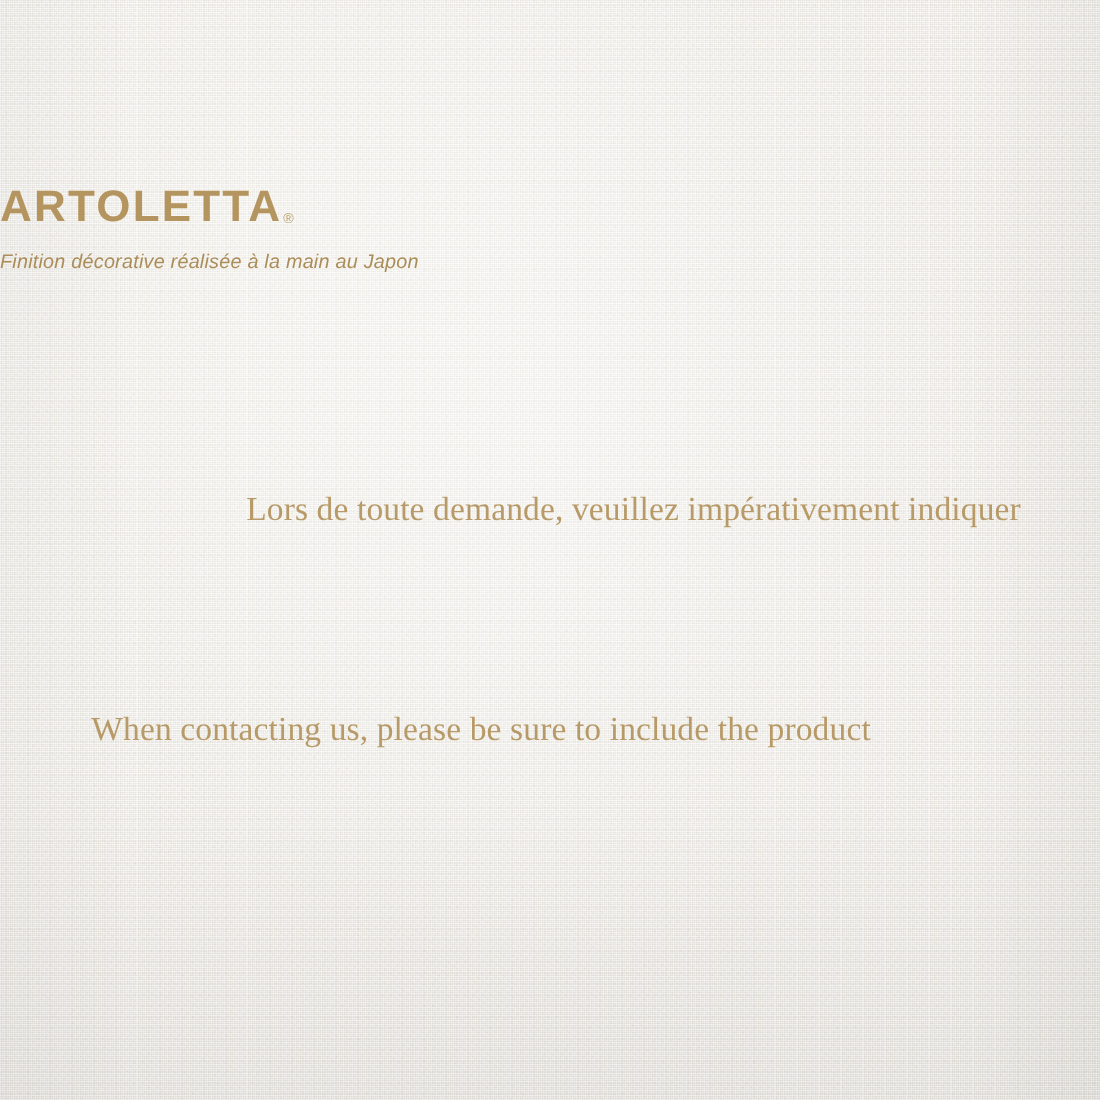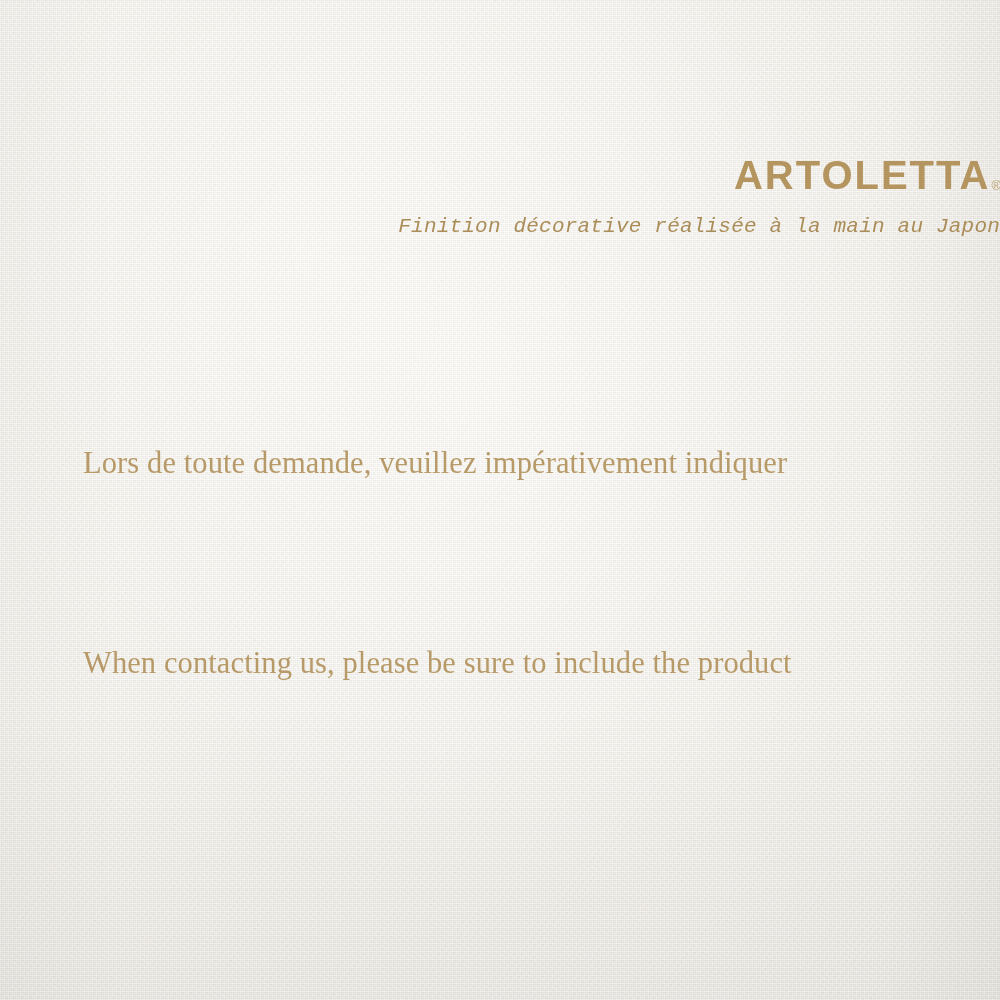--- a/index.html
+++ b/index.html
@@ -44,24 +44,24 @@
   .content {
     position: relative;
     z-index: 2;
     width: 100%;
     height: 100%;
   }
 
   
   .brand-block {
     position: absolute;
-    top: 155px;
+    top: 168px;
     left: 0;
     width: 100%;
-    text-align: right;
+    text-align: left;
   }
   .brand-title-row {
     display: inline-block;
     white-space: nowrap;
   }
   .brand-title {
     display: inline-block;
     font-family: "Liberation Sans", sans-serif;
     font-weight: bold;
     font-size: 40px;
@@ -74,39 +74,39 @@
     font-family: "Liberation Sans", sans-serif;
     font-size: 13px;
     color: #bda373;
     vertical-align: bottom;
     position: relative;
     top: -2px;
     left: 1px;
   }
   .brand-tagline {
     margin-top: 20px;
-    font-family: Liberation Mono, monospace;
+    font-family: Liberation Sans, sans-serif;
     font-style: italic;
-    font-size: 21px;
+    font-size: 18px;
     letter-spacing: 0.2px;
     color: #ab8d59;
   }
 
   
   .paragraph {
     position: absolute;
     left: 83px;
     width: 845px;
     color: #b79a68;
     font-family: "Liberation Serif", serif;
     font-size: 30.5px;
     line-height: 53px;
     letter-spacing: 0.1px;
   }
-  .paragraph.fr { top: 437px; }
+  .paragraph.fr { top: 437px; text-align: right; }
   .paragraph.en { top: 637px; }
   .paragraph .line { display: block; white-space: nowrap; }
 </style>
 </head>
 <body>
 
 <div class="page">
   <div class="content">
 
     <div class="brand-block">

